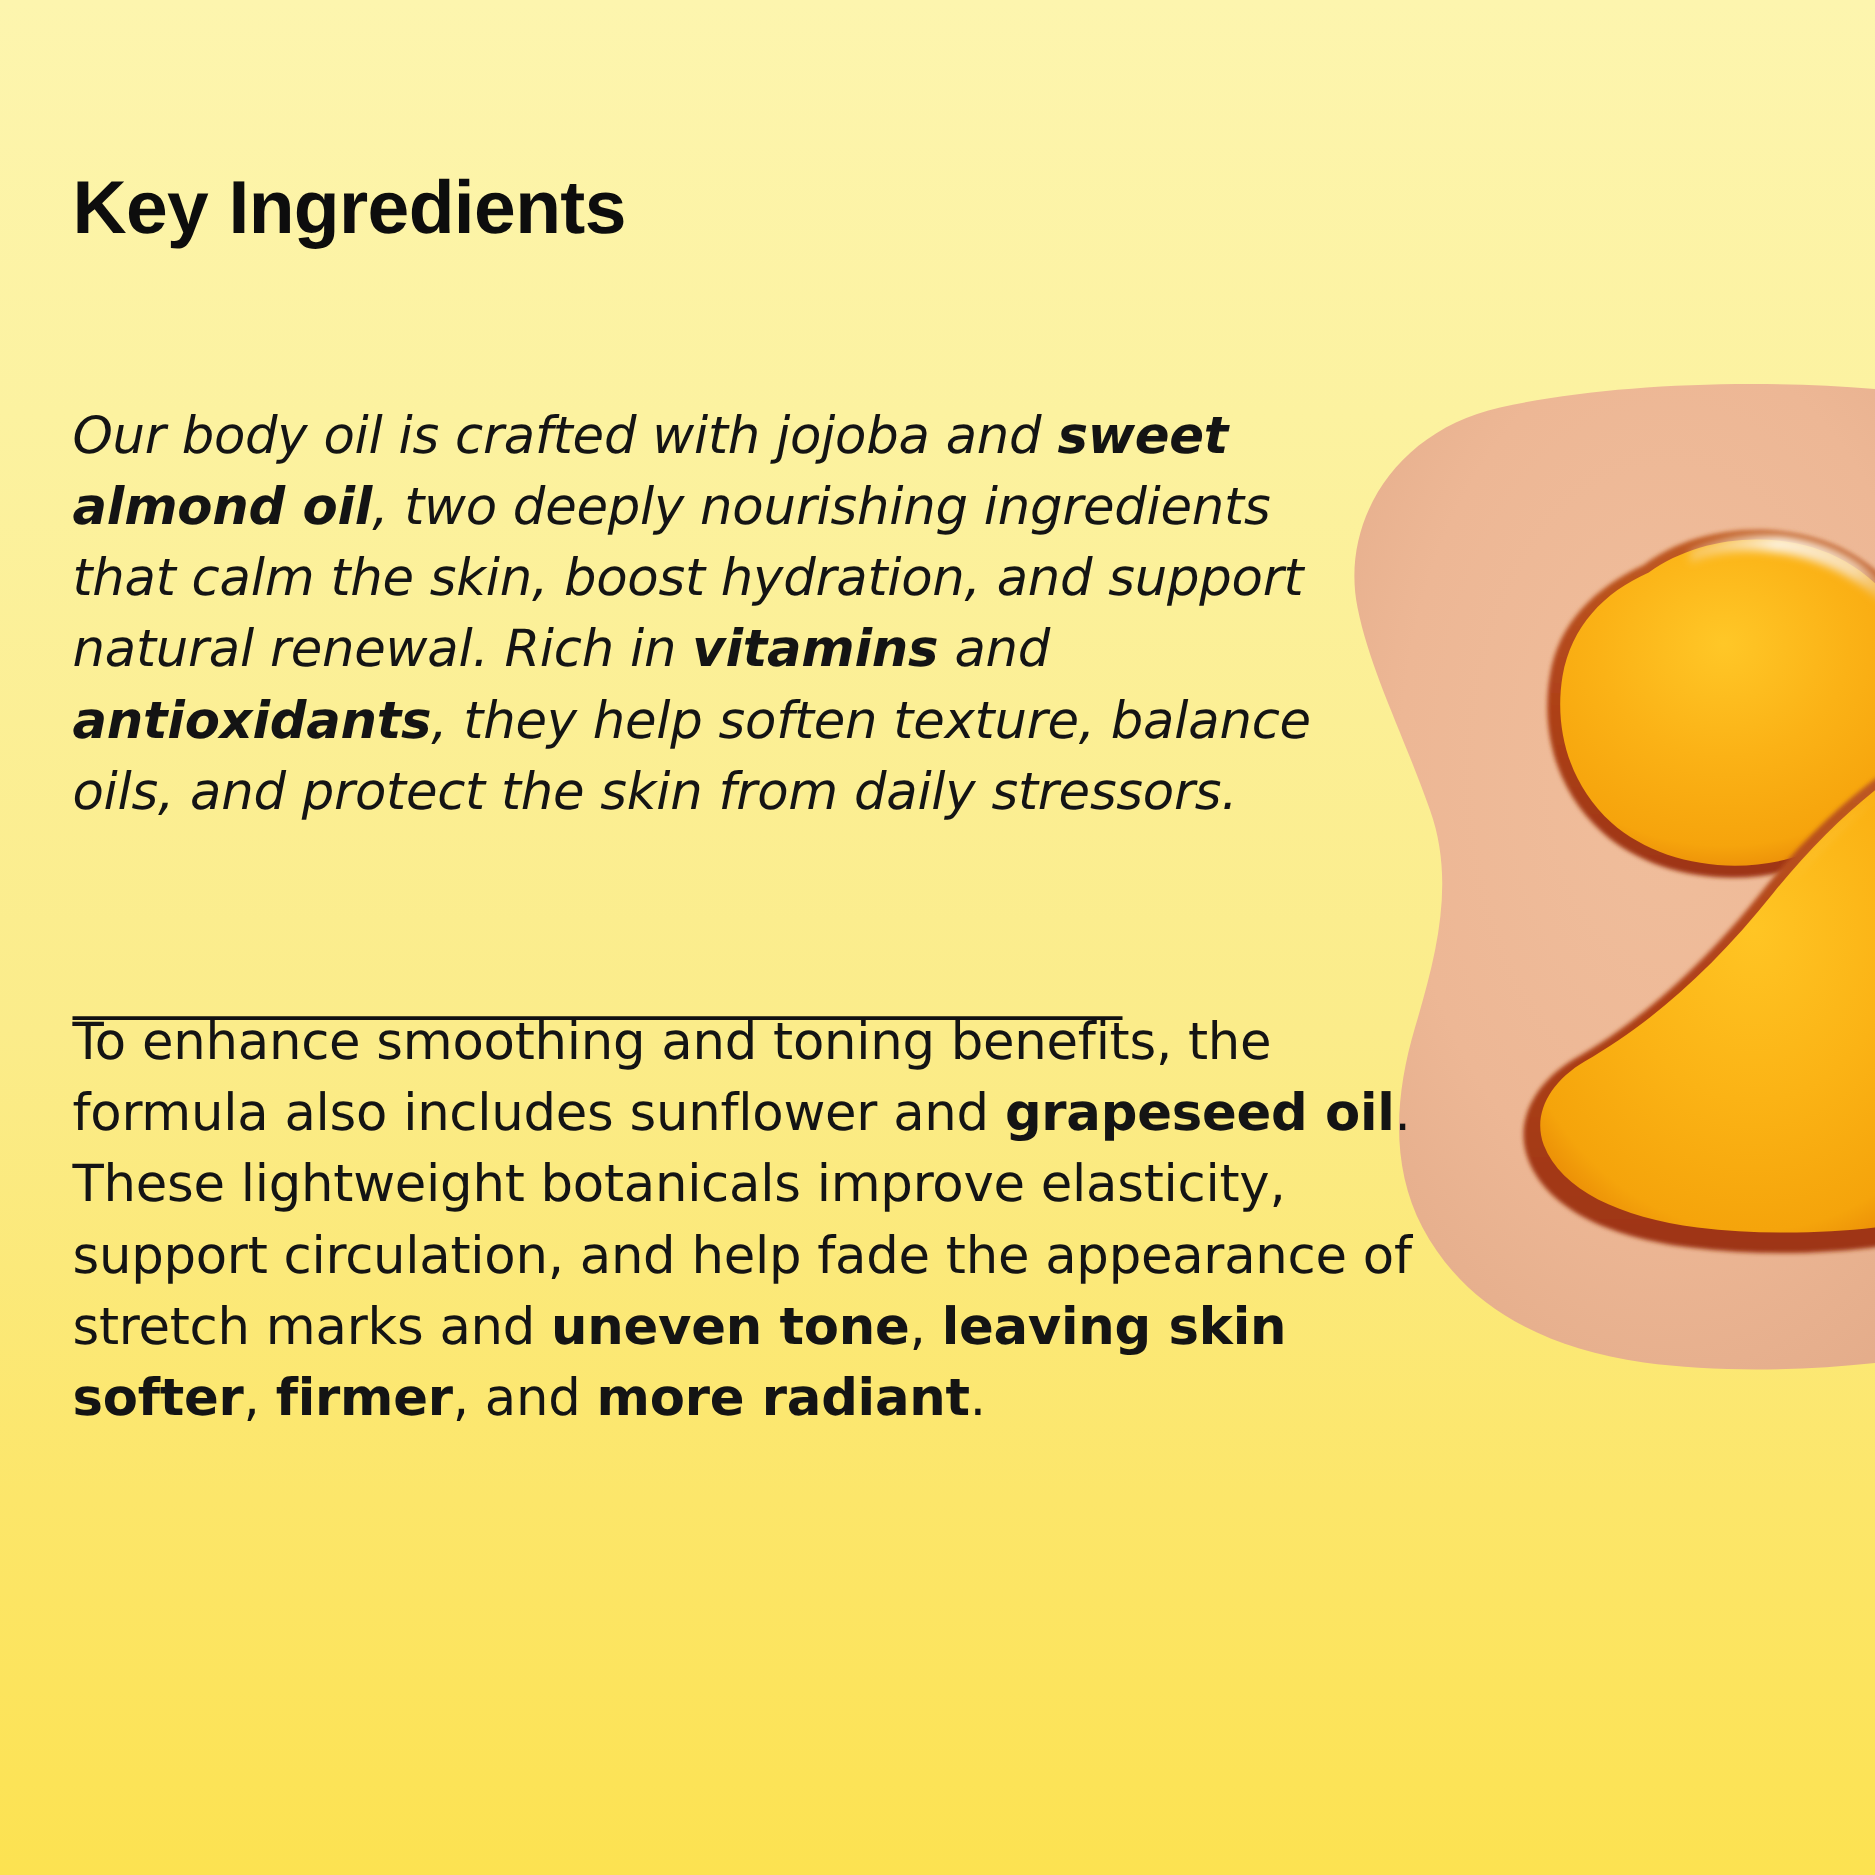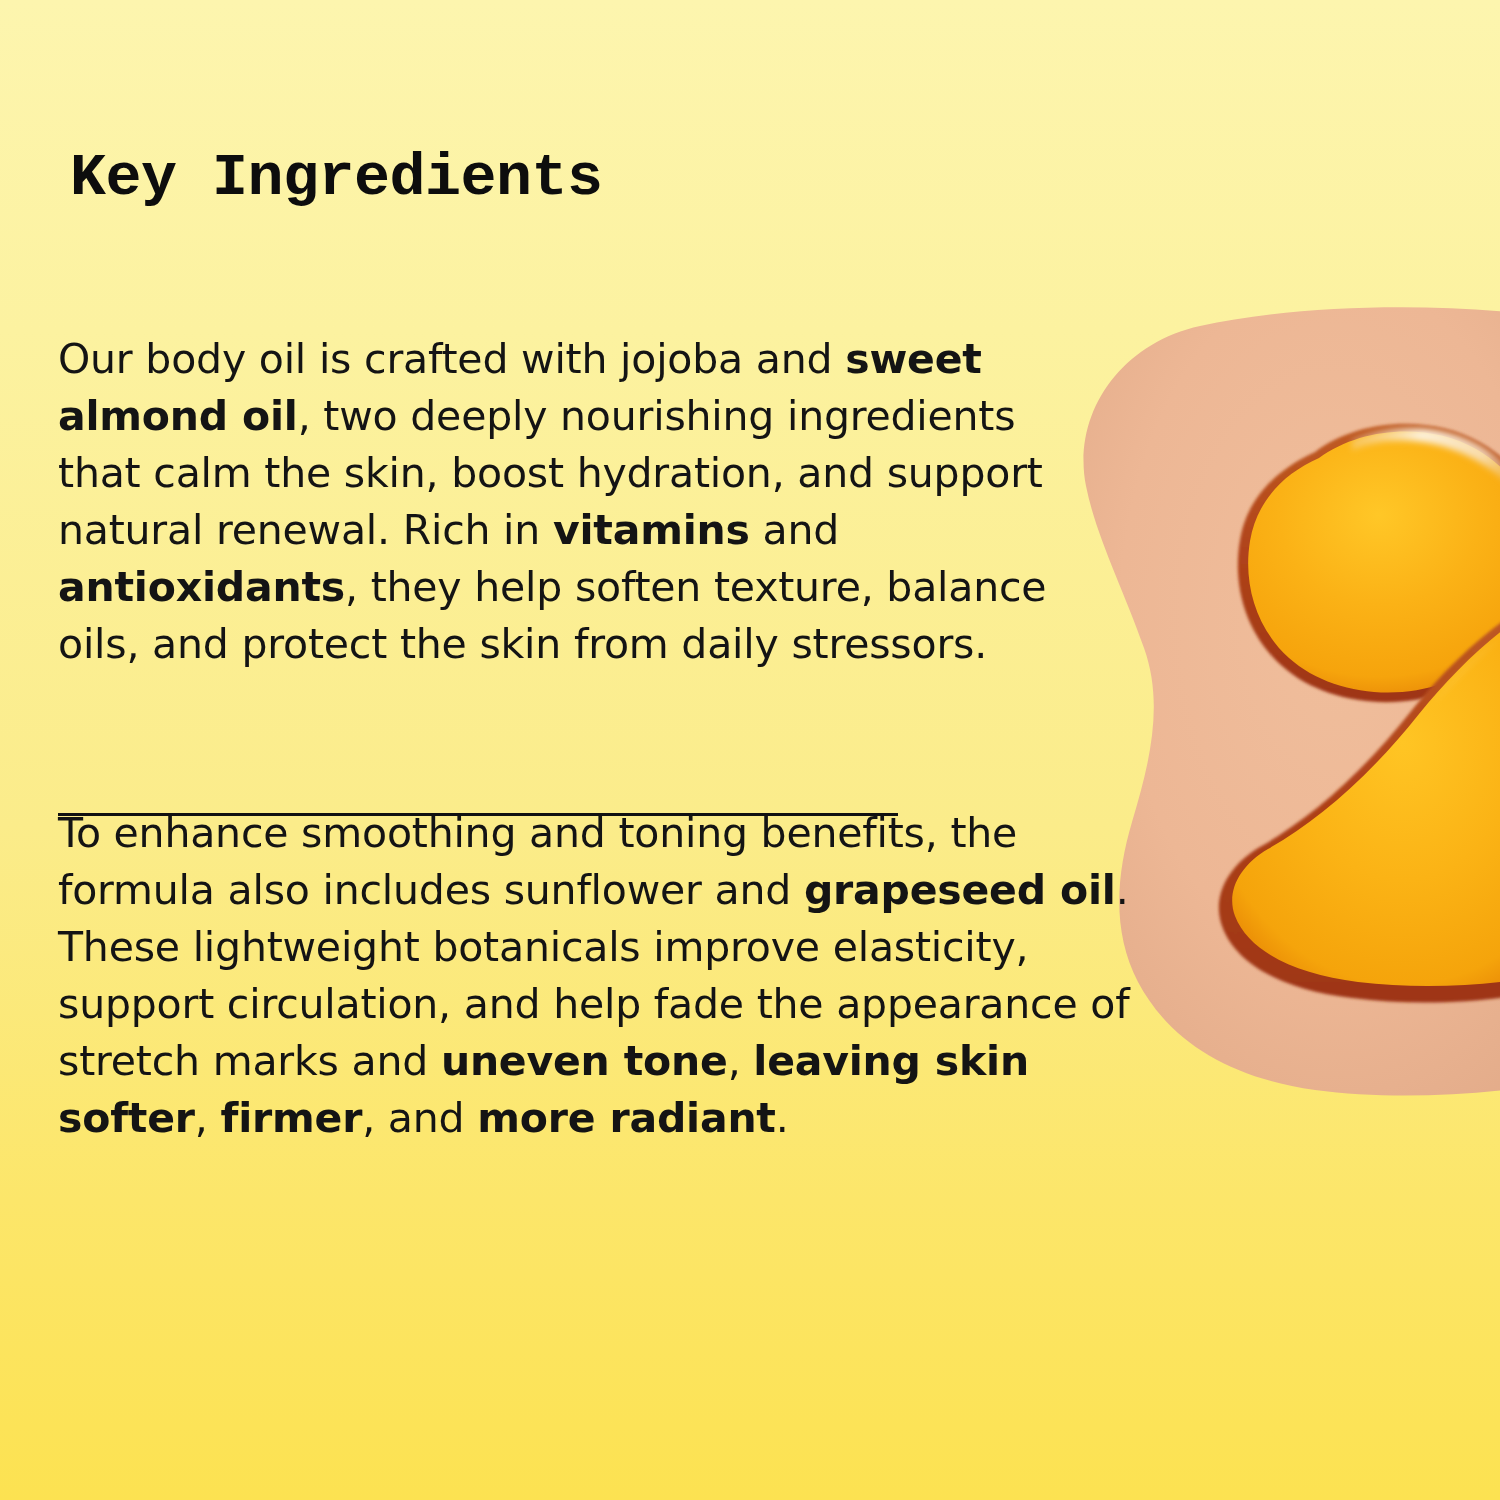--- a/index.html
+++ b/index.html
@@ -20,35 +20,35 @@
     pointer-events:none;
   }
   .photo-svg{display:block;width:500px;height:800px;}
 
   
   .content{
     position:absolute;left:58px;top:0;width:1100px;height:1500px;
   }
   .page-title{
     position:absolute;top:131px;left:0;
-    margin:12px;
+    margin:0;
     font-size:60px;line-height:70px;
     font-weight:700;letter-spacing:-0.5px;
     color:#0d0d0d;
-    font-family:Liberation Mono, monospace;
+    font-family:Liberation Sans, sans-serif;
   }
   .body-copy{
     position:absolute;left:0;
     margin:0;
     font-size:41px;line-height:57px;
     font-weight:400;color:#141414;
     letter-spacing:-0.2px;
     font-family:"DejaVu Sans","Liberation Sans",sans-serif;
   }
-  .para-1{top:331px;width:1000px;}
+  .para-1{top:320px;width:1000px;font-style:italic;}
   .para-2{top:805px;width:1110px;}
   .body-copy b{font-weight:700;}
 
   .divider{
     position:absolute;left:0;top:813px;
     width:840px;height:3px;background:#111111;
     border:0;margin:0;
   }
 </style>
 </head>

